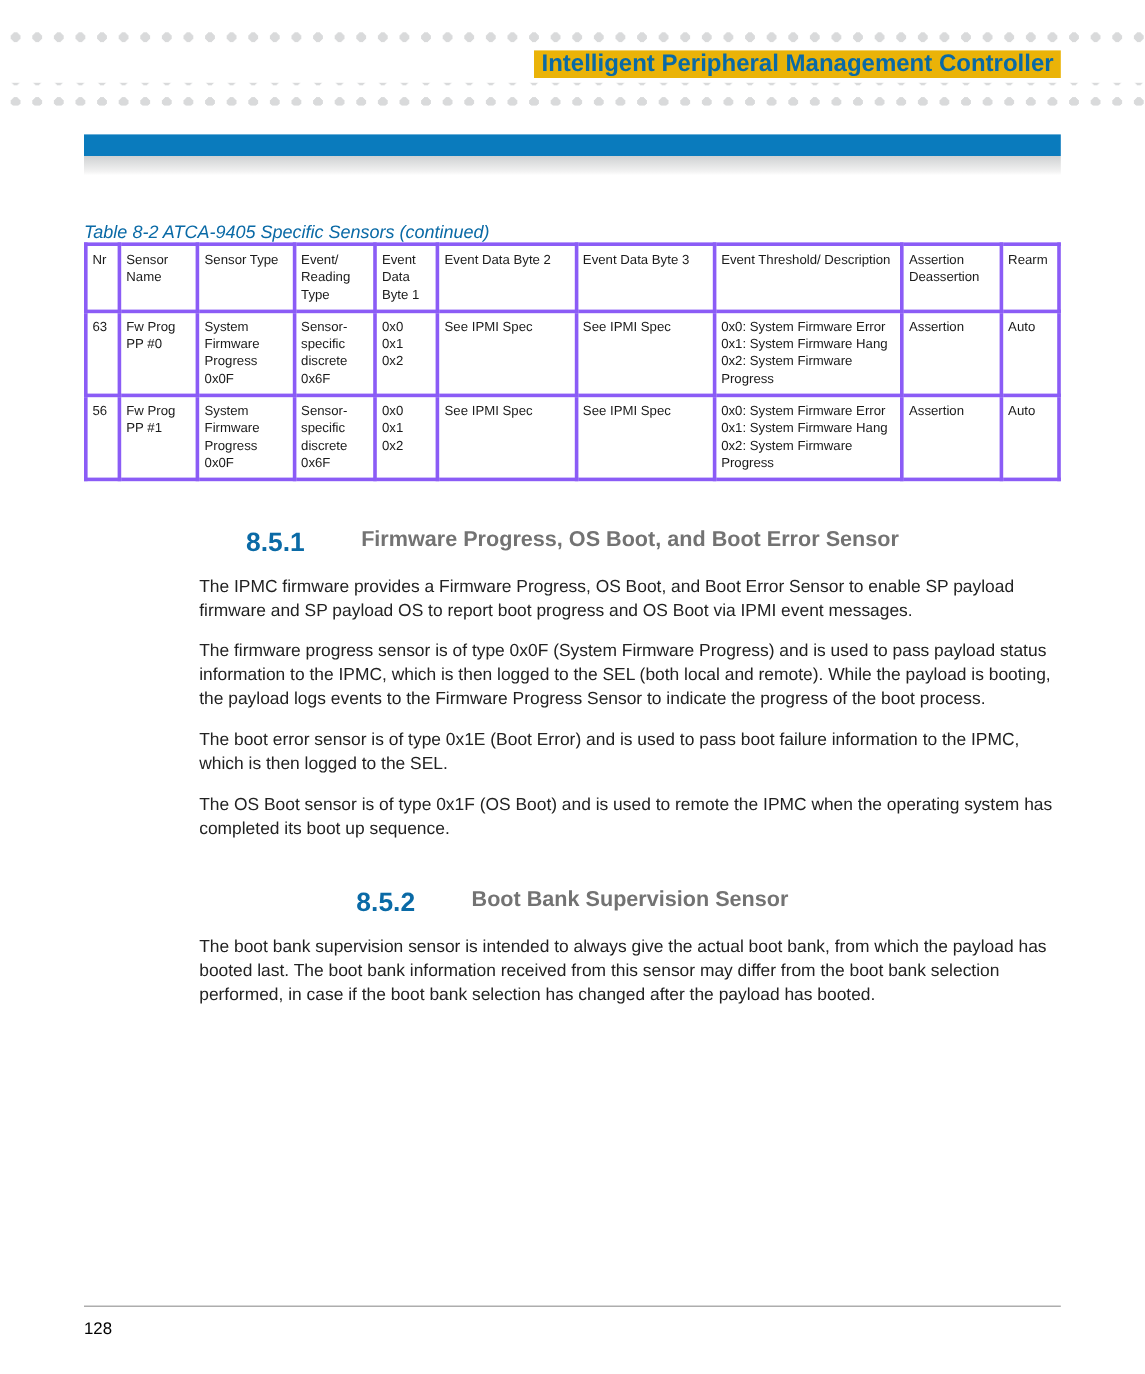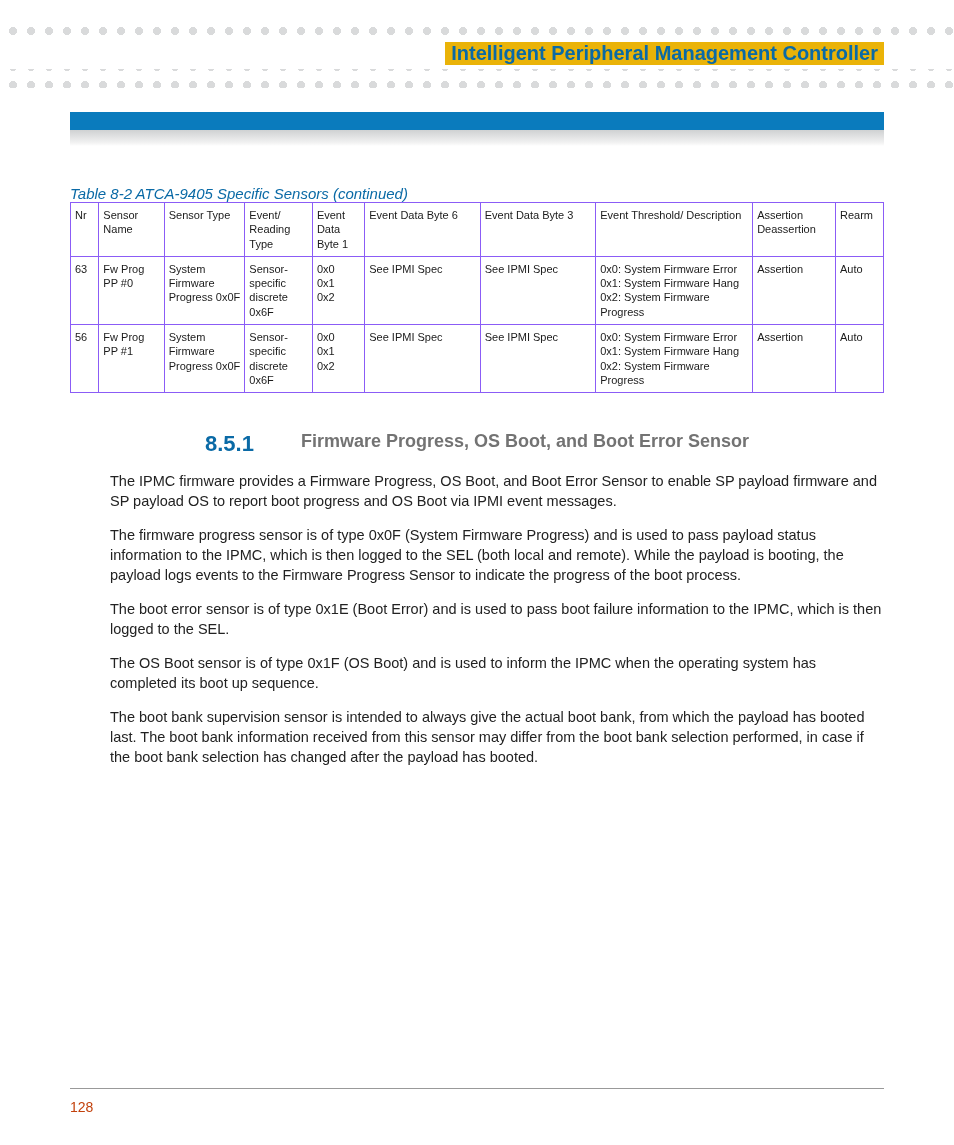--- a/index.html
+++ b/index.html
@@ -70,21 +70,21 @@
     margin: 0 0 0 0;
   }
   table {
     border-collapse: collapse;
     width: 100%;
     font-size: 11px;
     line-height: 1.3;
     table-layout: fixed;
   }
   th, td {
-    border: 1px solid #8b5cf6;
+    border: 3px solid #8b5cf6;
     padding: 5px 4px;
     vertical-align: top;
     text-align: left;
     font-weight: 400;
   }
   th { font-weight: 400; }
   .col-nr { width: 26px; }
   .col-name { width: 60px; }
   .col-type { width: 74px; }
   .col-read { width: 62px; }
@@ -102,42 +102,42 @@
     font-size: 22px;
     width: 96px;
     flex: 0 0 96px;
   }
   .sec-title {
     color: #737373;
     font-weight: 700;
     font-size: 18px;
   }
   .body-text {
-    margin-left: 40px;
+    margin-left: 96px;
     margin-top: 14px;
     font-size: 14.5px;
     line-height: 1.38;
     color: #222;
   }
   .body-text p { margin: 0 0 14px 0; }
 
   .footer-line {
     position: absolute;
     left: 70px; right: 70px;
     bottom: 56px;
     border-top: 1px solid #999;
   }
   .footer {
     position: absolute;
     left: 70px; right: 70px;
     bottom: 30px;
     display: flex;
     justify-content: space-between;
     font-size: 14px;
-    color: #c2410c;
+    color: #000000;
   }
 </style>
 </head>
 <body>
 
 <div class="dots"></div>
 <div class="dots-mask"></div>
 <div class="header-title">Intelligent Peripheral Management Controller</div>
 <div class="blue-bar"></div>
 <div class="gray-bar"></div>
@@ -159,21 +159,21 @@
       <col class="col-ad">
         <col class="col-re">
     </colgroup>
     <thead>
       <tr>
         <th>Nr</th>
         <th>Sensor Name</th>
         <th>Sensor Type</th>
         <th>Event/ Reading Type</th>
         <th>Event Data Byte 1</th>
-        <th>Event Data Byte 6</th>
+        <th>Event Data Byte 2</th>
         <th>Event Data Byte 3</th>
         <th>Event Threshold/ Description</th>
         <th>Assertion Deassertion</th>
         <th>Rearm</th>
       </tr>
     </thead>
     <tbody>
       <tr>
         <td>63</td>
         <td>Fw Prog PP #0</td>
@@ -210,23 +210,27 @@
   </table>
 
   <div class="sec-row">
     <div class="sec-num">8.5.1</div>
     <div class="sec-title">Firmware Progress, OS Boot, and Boot Error Sensor</div>
   </div>
   <div class="body-text">
     <p>The IPMC firmware provides a Firmware Progress, OS Boot, and Boot Error Sensor to enable SP payload firmware and SP payload OS to report boot progress and OS Boot via IPMI event messages.</p>
     <p>The firmware progress sensor is of type 0x0F (System Firmware Progress) and is used to pass payload status information to the IPMC, which is then logged to the SEL (both local and remote). While the payload is booting, the payload logs events to the Firmware Progress Sensor to indicate the progress of the boot process.</p>
     <p>The boot error sensor is of type 0x1E (Boot Error) and is used to pass boot failure information to the IPMC, which is then logged to the SEL.</p>
-    <p>The OS Boot sensor is of type 0x1F (OS Boot) and is used to inform the IPMC when the operating system has completed its boot up sequence.</p>
-  </div>
-
+    <p>The OS Boot sensor is of type 0x1F (OS Boot) and is used to remote the IPMC when the operating system has completed its boot up sequence.</p>
+  </div>
+
+  <div class="sec-row">
+    <div class="sec-num">8.5.2</div>
+    <div class="sec-title">Boot Bank Supervision Sensor</div>
+  </div>
   <div class="body-text">
     <p>The boot bank supervision sensor is intended to always give the actual boot bank, from which the payload has booted last. The boot bank information received from this sensor may differ from the boot bank selection performed, in case if the boot bank selection has changed after the payload has booted.</p>
   </div>
 
 </div>
 
 <div class="footer-line"></div>
 <div class="footer">
   <span>128</span>
 </div>

